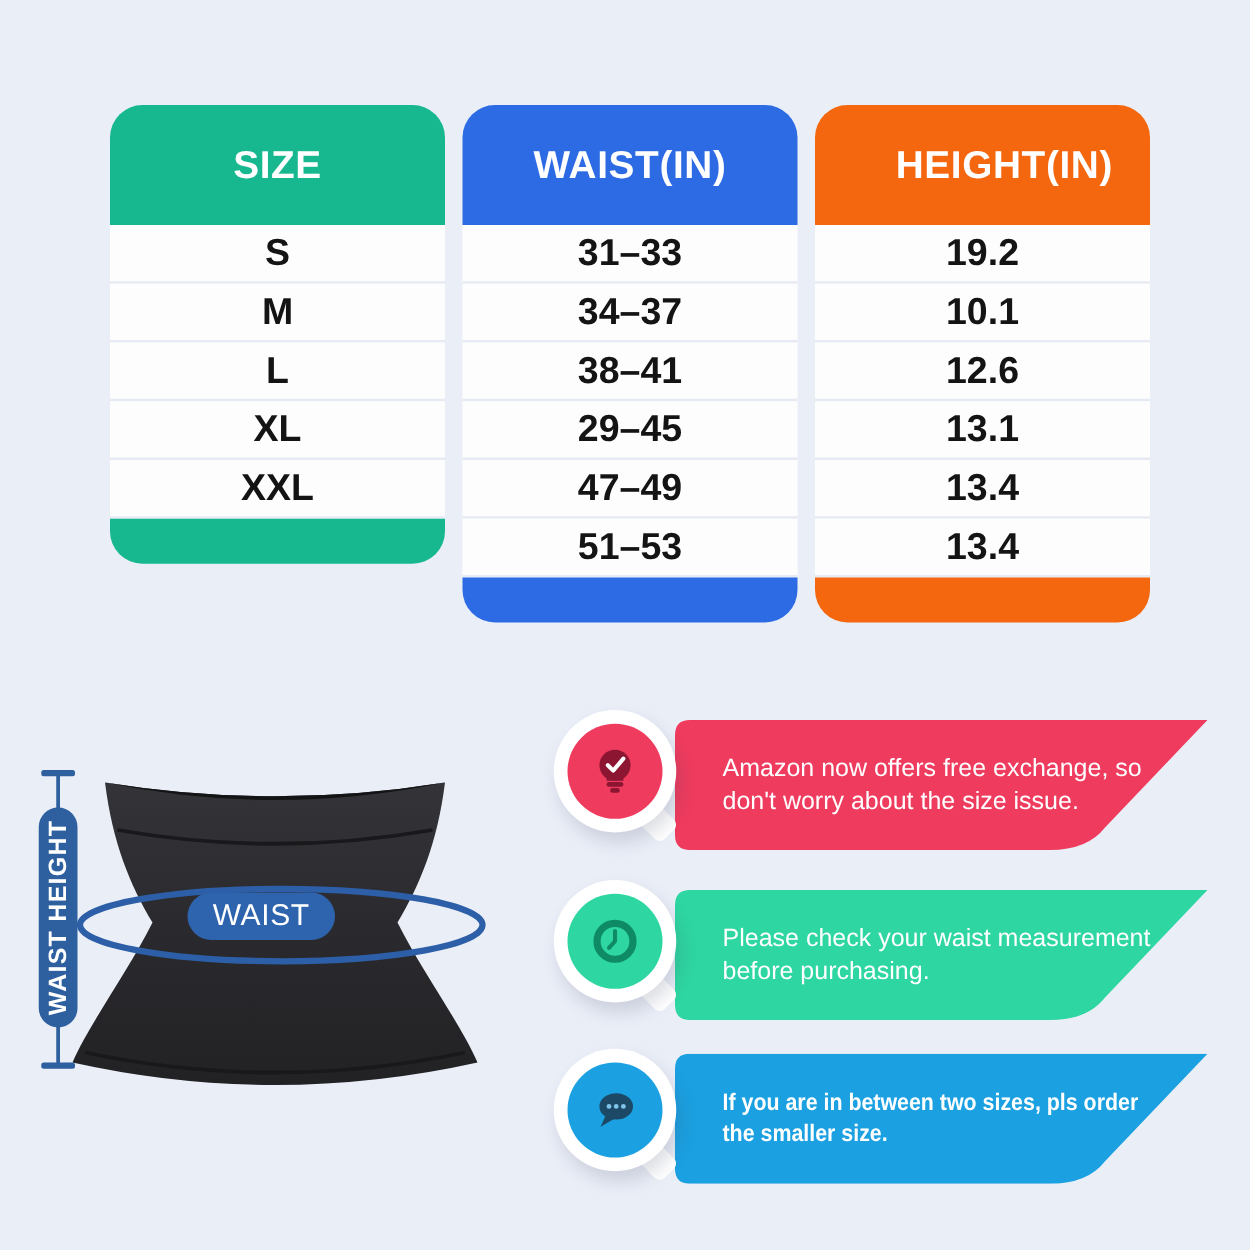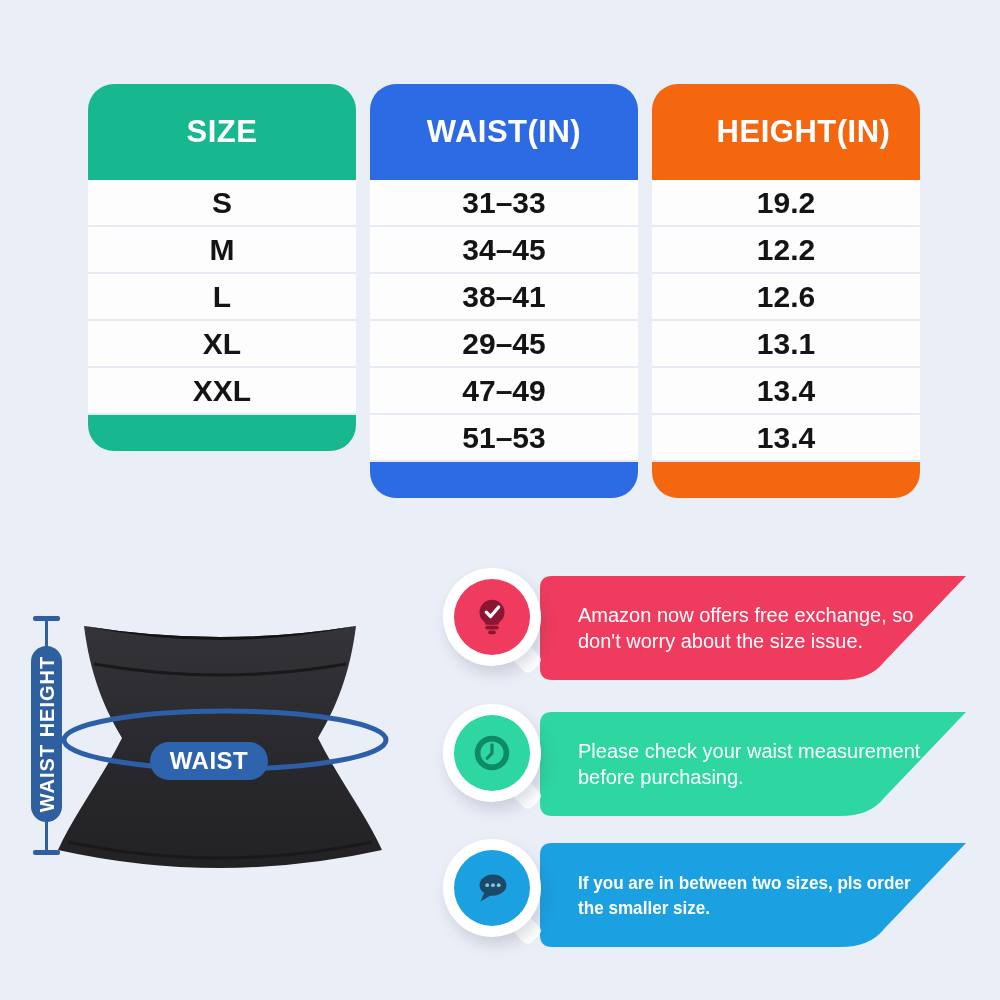--- a/index.html
+++ b/index.html
@@ -22,21 +22,21 @@
     font-size:30px;font-weight:700;color:#141414;
   }
   .tcell:last-of-type{border-bottom:none;}
   .tcol-footer{height:36px;border-radius:0 0 26px 26px;}
   
   .garment-svg{position:absolute;left:50px;top:612px;}
   .measure-ellipse-svg{position:absolute;left:58px;top:706px;}
   .waist-tag{
     position:absolute;left:150px;top:714px;width:118px;height:38px;
     border-radius:19px;display:flex;align-items:center;justify-content:center;
-    color:#fff;font-size:24px;font-weight:700;letter-spacing:.5px;margin-top:28px;
+    color:#fff;font-size:24px;font-weight:400;letter-spacing:.5px;
   }
   .vmeasure{position:absolute;left:30px;top:616px;width:34px;height:240px;}
   .vline{position:absolute;left:15px;top:2px;width:3px;height:234px;}
   .vcap{position:absolute;left:3px;width:27px;height:5px;border-radius:2px;}
   .vcap.top{top:0;}
   .vcap.bottom{top:234px;}
   .vpill{position:absolute;left:1px;top:30px;width:31px;height:176px;border-radius:16px;}
   .vlabel{
     position:absolute;left:50%;top:50%;
     transform:translate(-50%,-50%) rotate(-90deg);
@@ -79,32 +79,32 @@
       <div class="tcell">M</div>
       <div class="tcell">L</div>
       <div class="tcell">XL</div>
       <div class="tcell">XXL</div>
       <div class="tcol-footer" style="background-color: rgb(23, 184, 144);"></div>
     </div>
 
     <div class="tcol">
       <div class="tcol-header" style="background-color: rgb(45, 107, 228);">WAIST(IN)</div>
       <div class="tcell">31–33</div>
-      <div class="tcell">34–45</div>
+      <div class="tcell">34–37</div>
       <div class="tcell">38–41</div>
       <div class="tcell">29–45</div>
       <div class="tcell">47–49</div>
       <div class="tcell">51–53</div>
       <div class="tcol-footer" style="background-color: rgb(45, 107, 228);"></div>
     </div>
 
     <div class="tcol">
       <div class="tcol-header" style="background-color: rgb(244, 103, 15); padding-left: 35px;">HEIGHT(IN)</div>
       <div class="tcell">19.2</div>
-      <div class="tcell">12.2</div>
+      <div class="tcell">10.1</div>
       <div class="tcell">12.6</div>
       <div class="tcell">13.1</div>
       <div class="tcell">13.4</div>
       <div class="tcell">13.4</div>
       <div class="tcol-footer" style="background-color: rgb(244, 103, 15);"></div>
     </div>
   </div>
 
   <svg class="garment-svg" width="340" height="270" viewBox="0 0 340 270">
     <defs>

